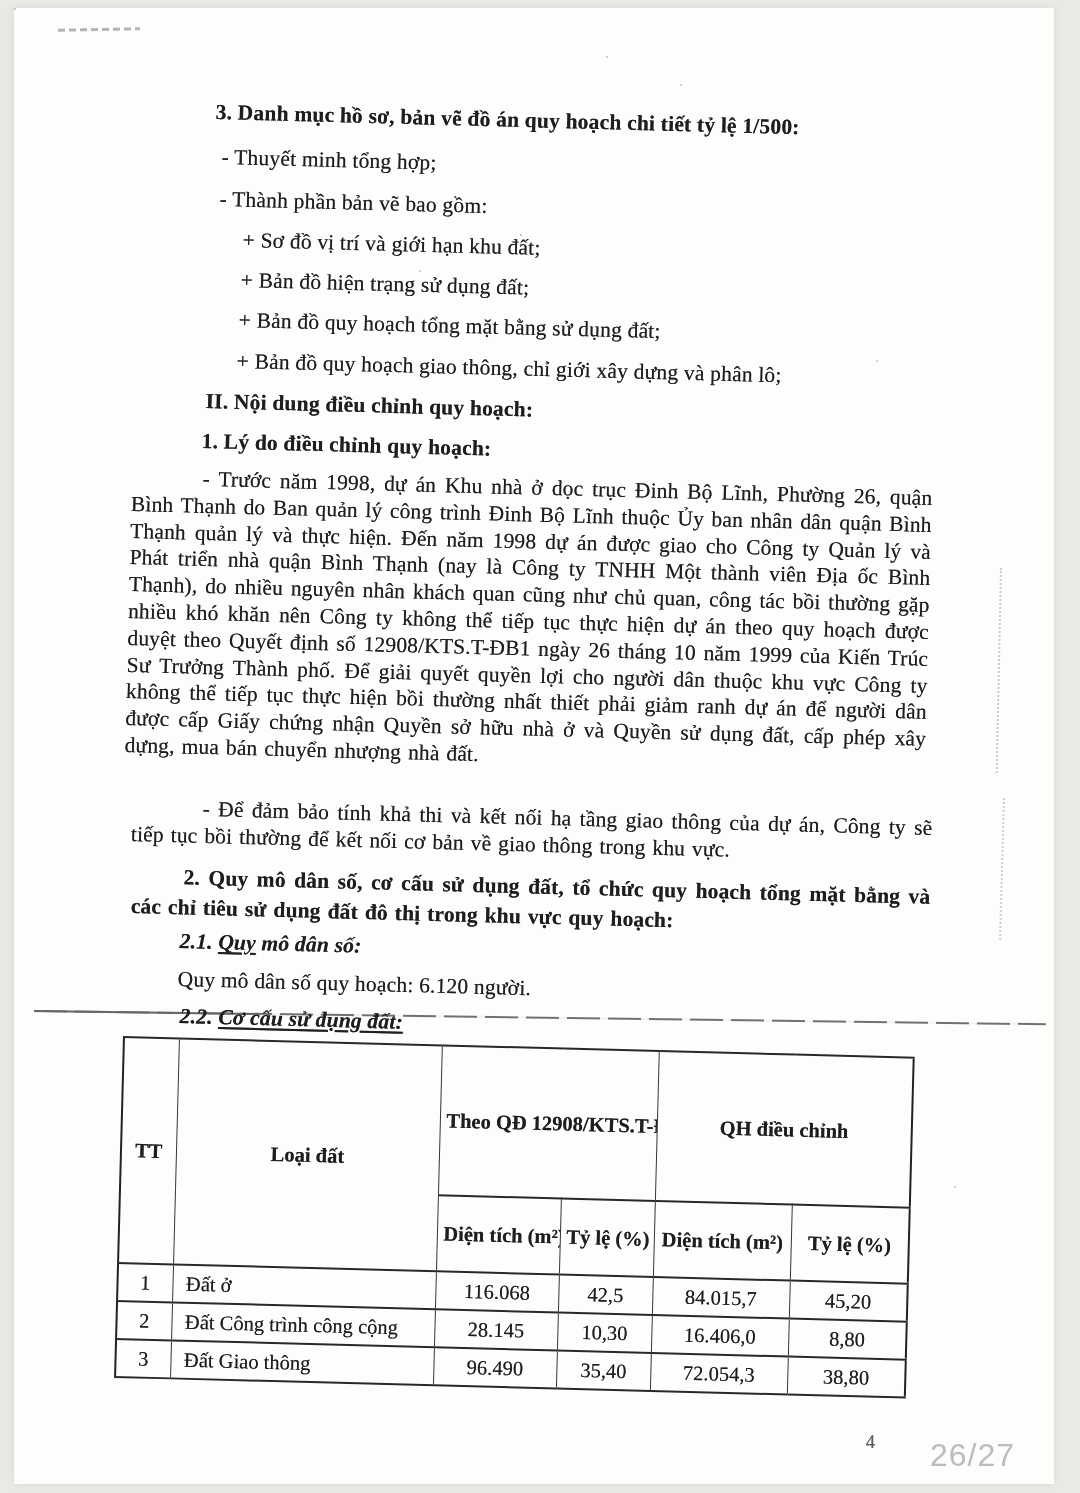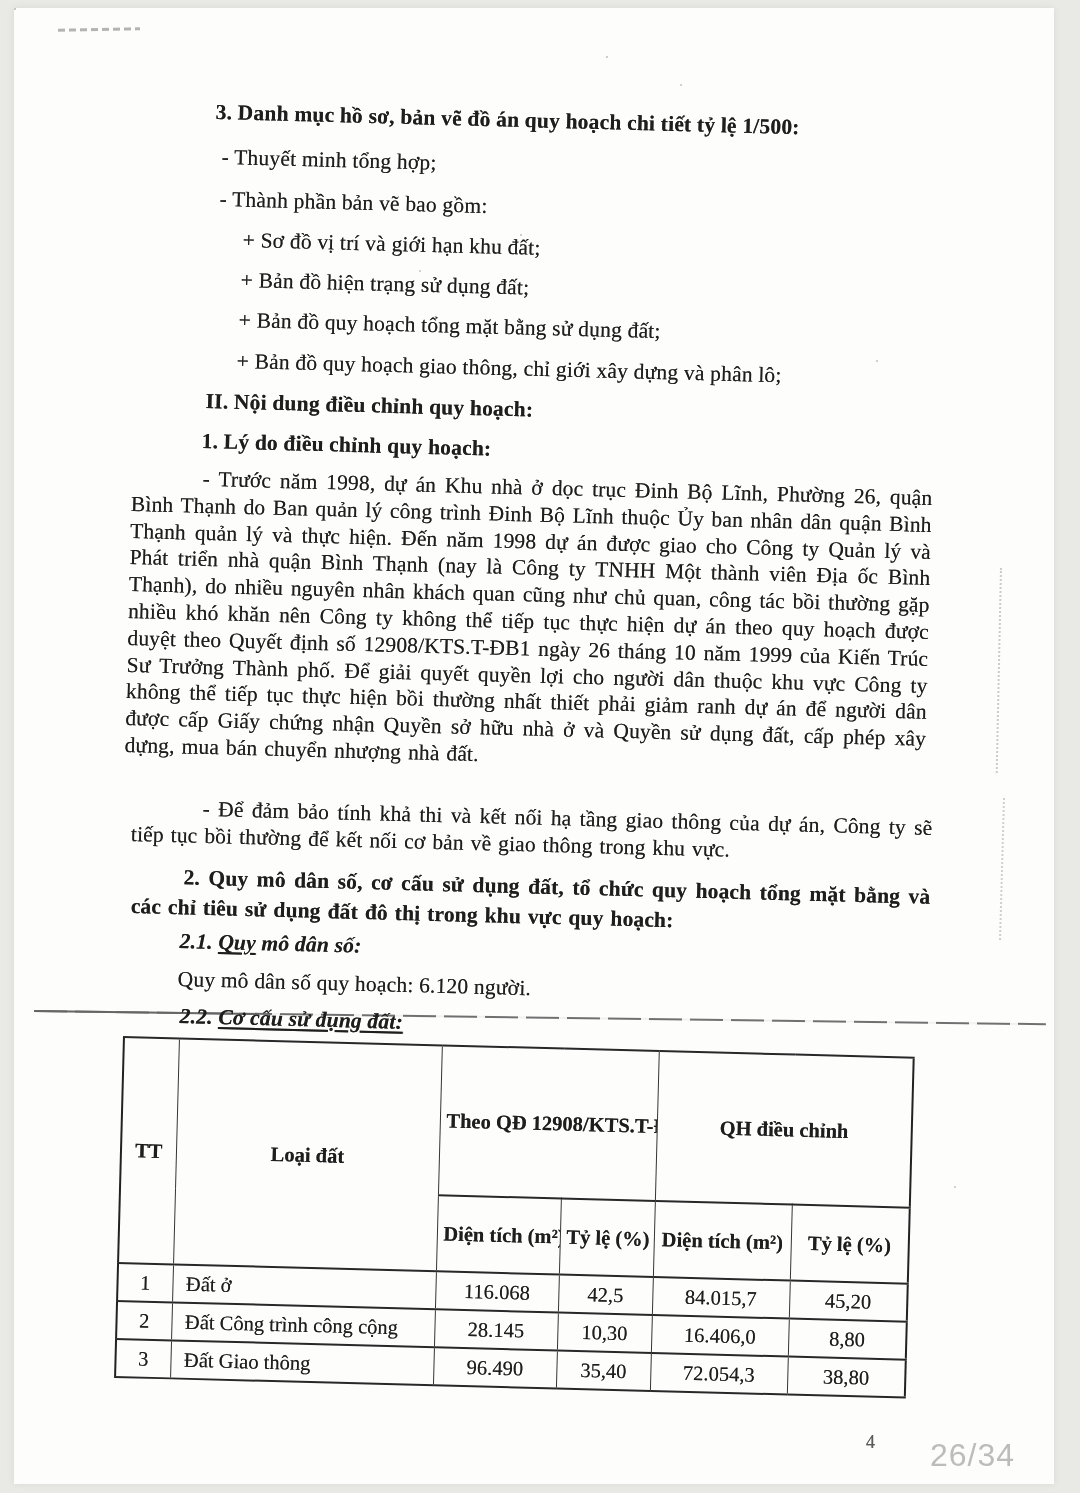--- a/index.html
+++ b/index.html
@@ -154,13 +154,13 @@
             <td>38,80</td>
           </tr>
         </tbody>
       </table>
     </div>
 
     <div class="footer-num" style="left:852px;top:1424px;">4</div>
   </div>
 </div>
 
-<div class="page-indicator">26/34</div>
+<div class="page-indicator">26/27</div>
 
 </body></html>

